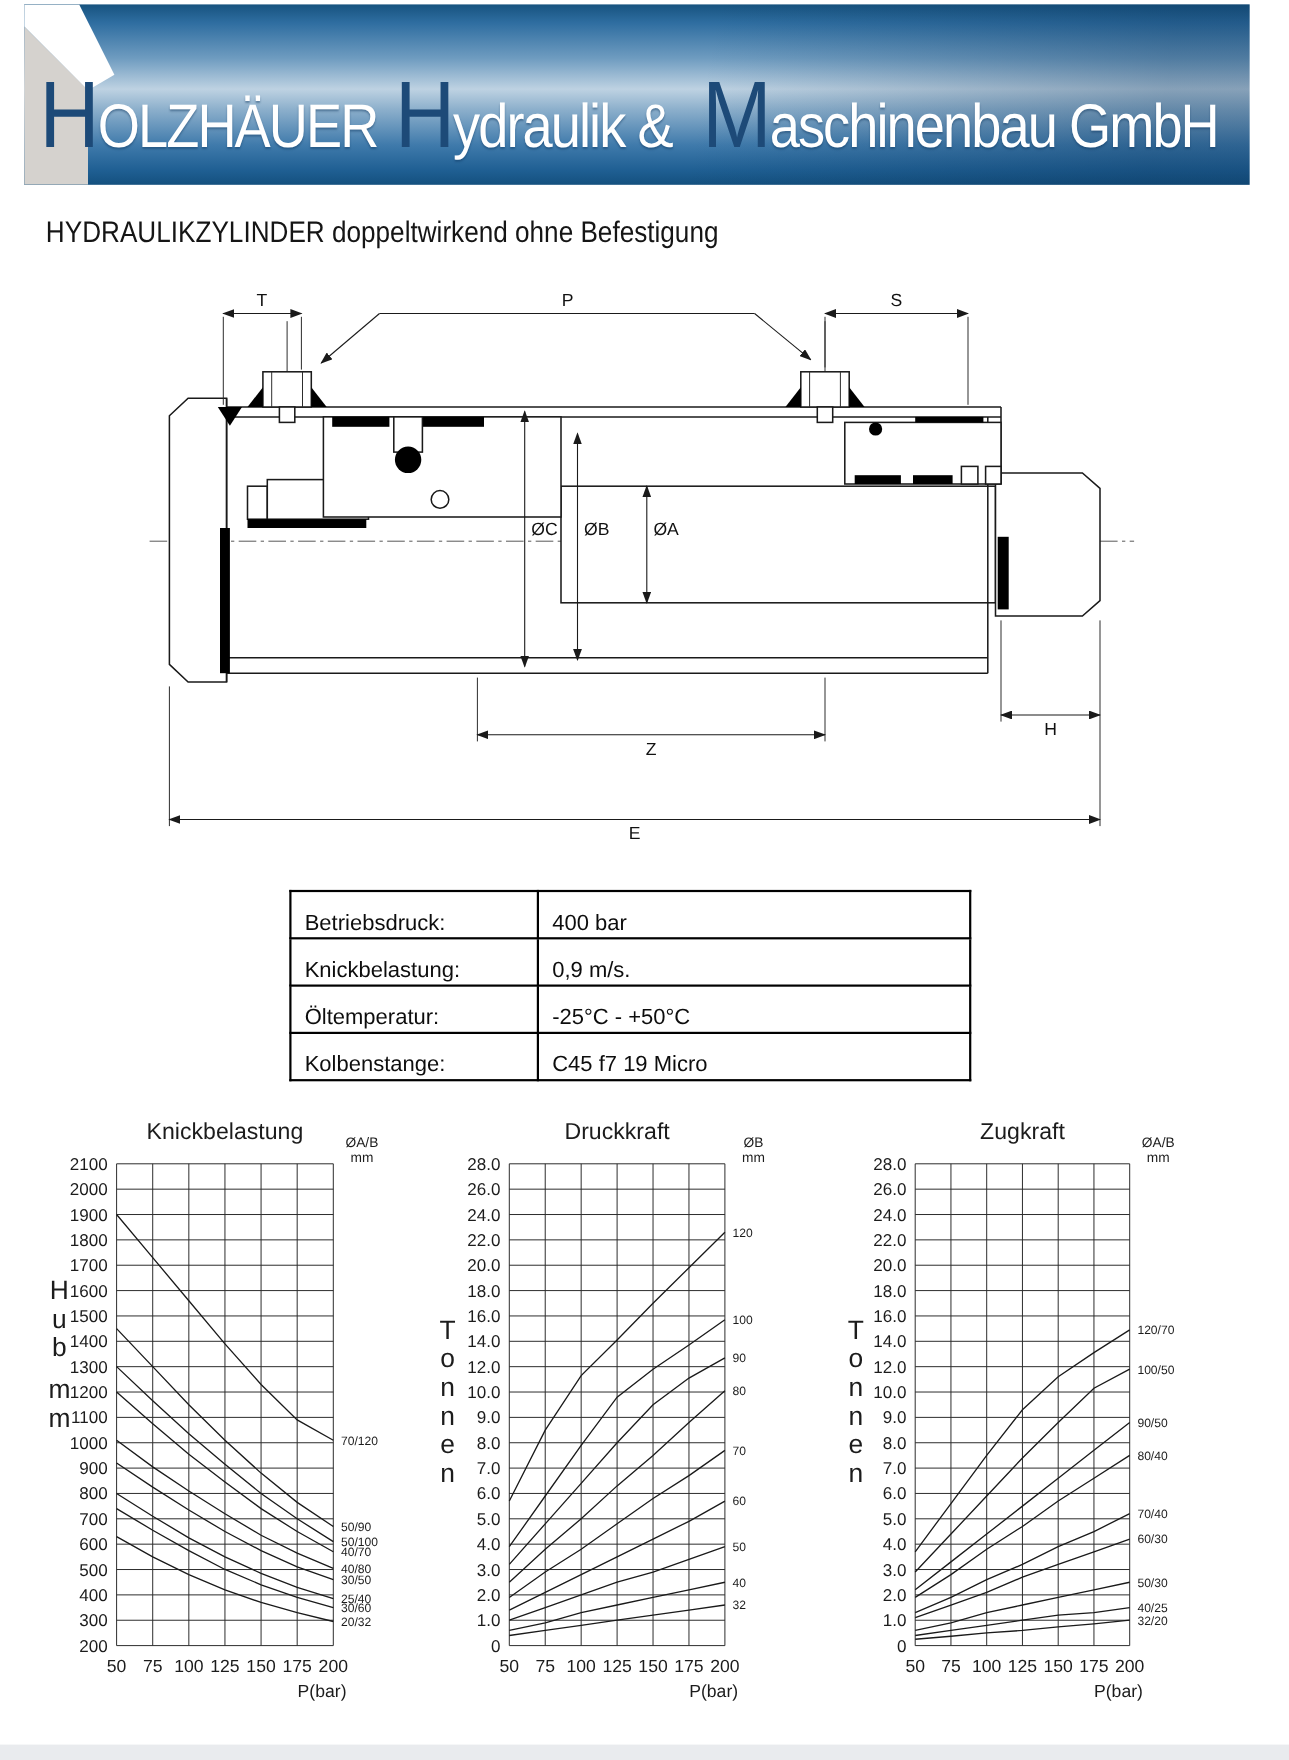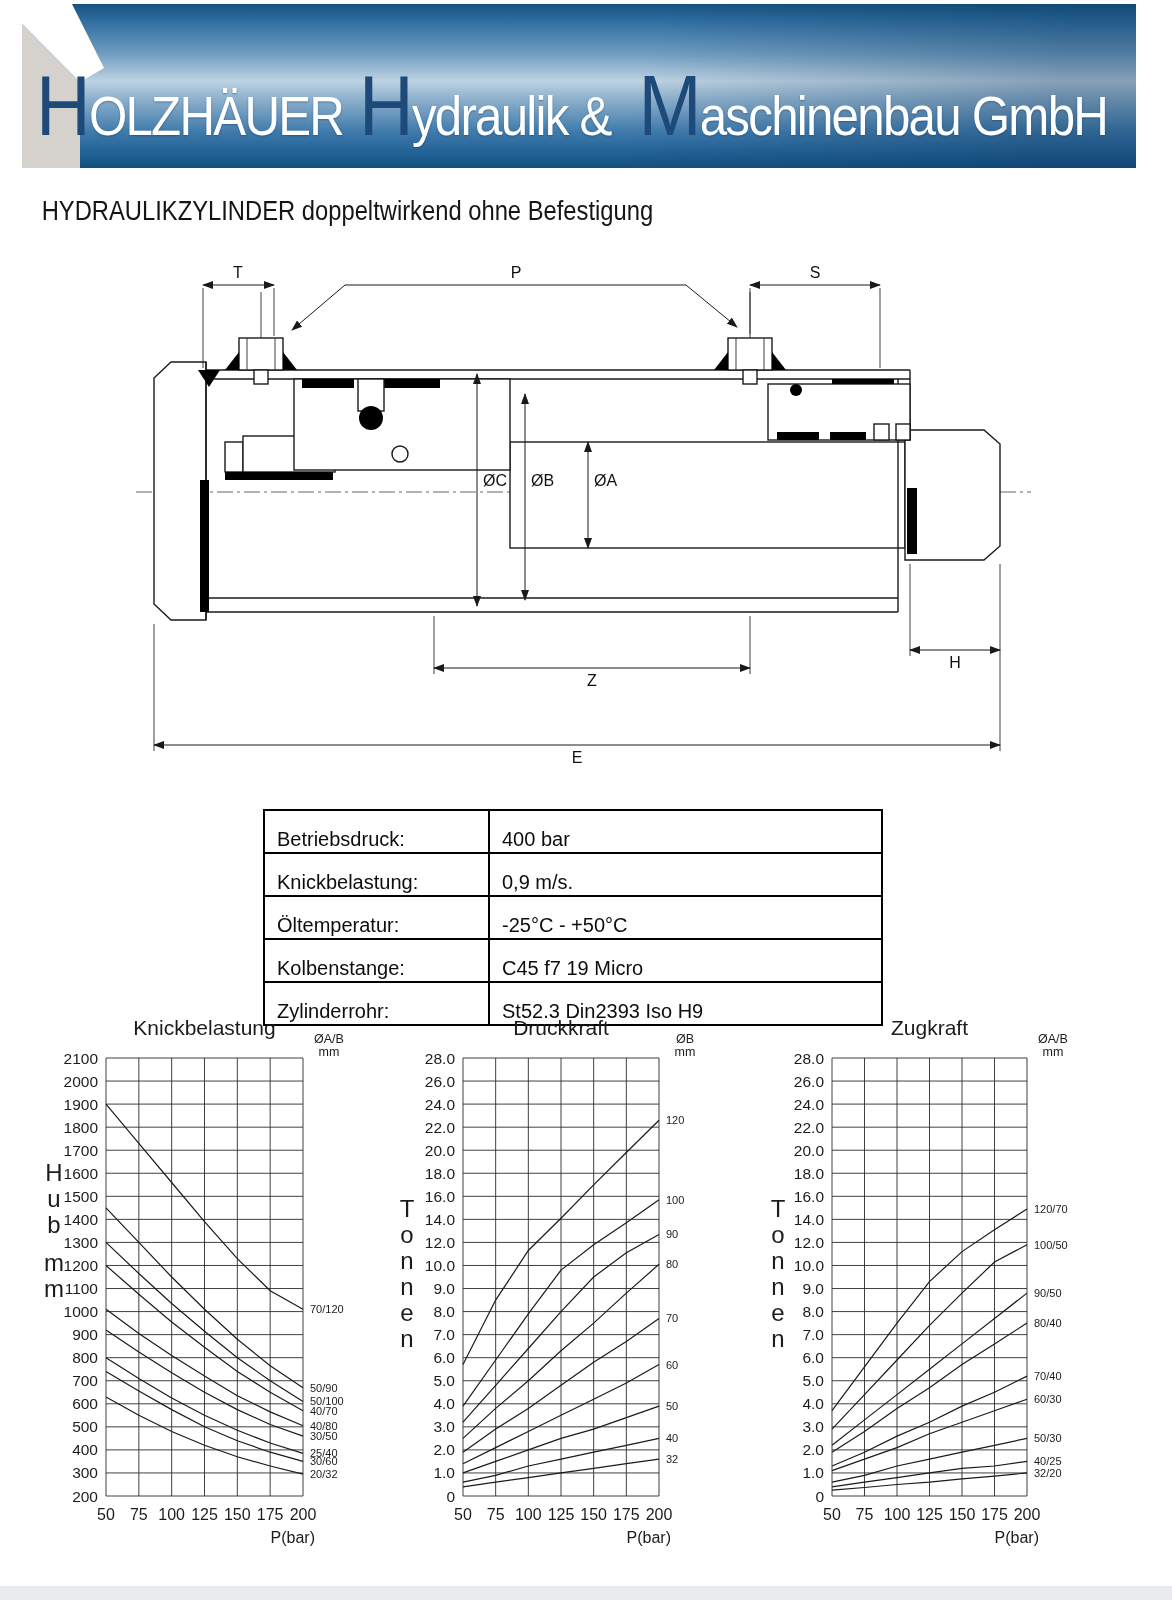--- a/index.html
+++ b/index.html
@@ -184,24 +184,20 @@
           <td class="c1">Knickbelastung:</td>
           <td>0,9 m/s.</td>
         </tr>
         <tr>
           <td class="c1">Öltemperatur:</td>
           <td>-25°C - +50°C</td>
         </tr>
         <tr>
           <td class="c1">Kolbenstange:</td>
           <td>C45 f7 19 Micro</td>
-        </tr>
-        <tr>
-          <td class="c1">Zylinderrohr:</td>
-          <td>St52.3 Din2393 Iso H9</td>
         </tr>
       </tbody>
   </table>
 
   <svg class="charts" id="charts-svg" width="1172" height="590" viewBox="0 0 1172 590">
       <g>
         <line x1="106" y1="63" x2="106" y2="501" stroke="#2b2b2b" stroke-width="0.9"></line>
         <line x1="138.83333333333331" y1="63" x2="138.83333333333331" y2="501" stroke="#2b2b2b" stroke-width="0.9"></line>
         <line x1="171.66666666666666" y1="63" x2="171.66666666666666" y2="501" stroke="#2b2b2b" stroke-width="0.9"></line>
         <line x1="204.5" y1="63" x2="204.5" y2="501" stroke="#2b2b2b" stroke-width="0.9"></line>

